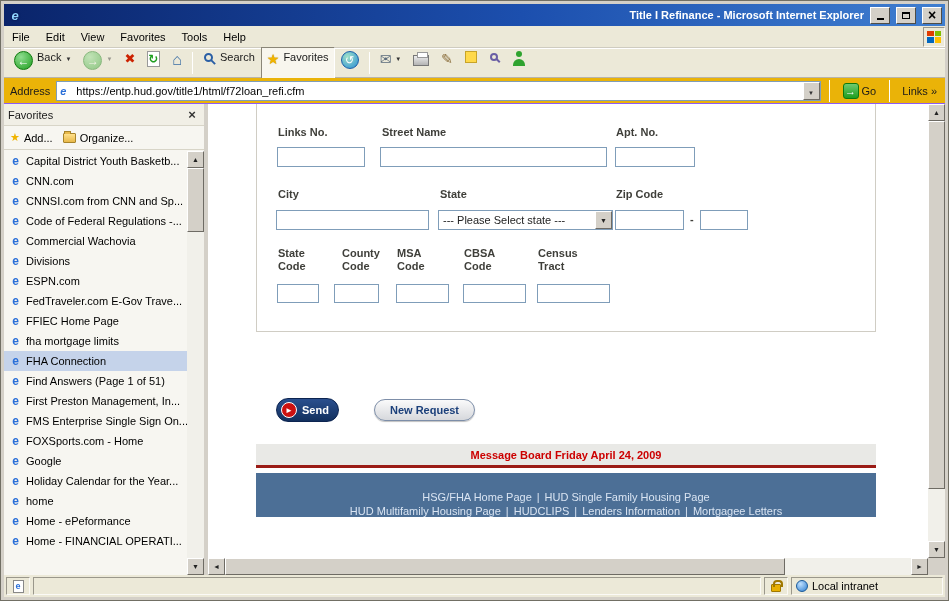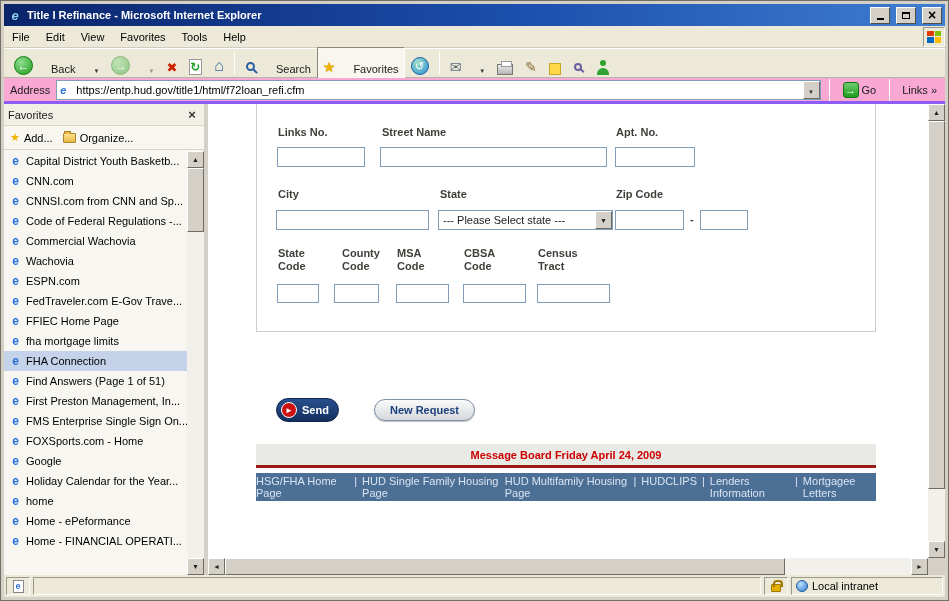--- a/index.html
+++ b/index.html
@@ -7,42 +7,42 @@
 
   .window { position: relative; width: 949px; height: 601px; background: #d4d0c8; border: 1px solid #716f64; overflow: hidden; }
 
   
   .titlebar { position: absolute; top: 3px; left: 3px; right: 3px; height: 22px;
     background: linear-gradient(90deg, #0a246a 0%, #1c4fae 55%, #3f7ed0 100%);
     display: flex; align-items: center; padding: 0 3px; gap: 4px; }
   .title-ie-icon { width: 16px; height: 16px; color: #8fd4ff; font-weight: bold; font-size: 13px; font-style: italic;
     display: flex; align-items: center; justify-content: center; }
   .title-ie-icon::before { content: "e"; text-shadow: 0 0 2px #003; }
-  .title-text { color: #fff; font-weight: bold; flex: 1; white-space: nowrap; overflow: hidden; }
+  .title-text { color: #fff; font-weight: bold; flex: 1; white-space: nowrap; overflow: hidden; text-align: right; }
   .tbtn { width: 20px; height: 17px; background: #d4d0c8; border: 1px solid; border-color: #fff #4e4c46 #4e4c46 #fff;
     display: flex; align-items: center; justify-content: center; margin-left: 2px; }
   .min-glyph { width: 7px; height: 2px; background: #000; margin-top: 8px; }
   .max-glyph { width: 8px; height: 7px; border: 1px solid #000; border-top-width: 2px; }
   .close-glyph::before { content: "×"; font-size: 14px; font-weight: bold; line-height: 12px; }
 
   
   .menubar { position: absolute; top: 25px; left: 3px; right: 3px; height: 22px; background: #ece9d8;
     border-bottom: 1px solid #cfccc0; display: flex; align-items: center; }
   .menu-items { display: flex; align-items: center; height: 100%; }
   .menu-item { padding: 4px 8px; cursor: default; }
   .menubar-spacer { flex: 1; }
   .winlogo-box { width: 22px; height: 20px; border: 1px solid; border-color: #9a978b #fbfaf6 #fbfaf6 #9a978b;
     display: grid; grid-template-columns: 1fr 1fr; grid-template-rows: 1fr 1fr; gap: 1px; padding: 3px; background: #ece9d8; }
   .wq { width: 100%; height: 100%; }
   .wq1 { background: #e03c00; } .wq2 { background: #7fbf00; } .wq3 { background: #0067c0; } .wq4 { background: #ffbf00; }
 
   
   .toolbar { position: absolute; top: 47px; left: 3px; right: 3px; height: 30px; background: #ece9d8;
     border-top: 1px solid #fff; border-bottom: 1px solid #b8b4aa; display: flex; align-items: center; padding: 0 4px; }
-  .tb-btn { display: flex; align-items: flex-end; gap: 18px; padding: 3px 5px; border: 1px solid transparent; height: 32px; }
+  .tb-btn { display: flex; align-items: flex-start; gap: 4px; padding: 3px 5px; border: 1px solid transparent; height: 32px; }
   .tb-btn.pressed { background: #f8f6ee; border: 1px solid; border-color: #8a8678 #fff #fff #8a8678; }
   .tb-label { color: #1a1a1a; }
   .tb-sep { width: 1px; height: 22px; background: #b0ac9f; border-right: 1px solid #fff; margin: 0 4px; }
   .circ { width: 19px; height: 19px; border-radius: 50%; border: 1px solid #0e7a0e; color: #fff;
     background: radial-gradient(circle at 35% 30%, #8fdd8f, #1f9e1f); display: flex; align-items: center; justify-content: center;
     font-weight: bold; font-size: 12px; }
   .back-arrow::before { content: "←"; }
   .fwd-arrow::before { content: "→"; }
   .dd-arrow::before { content: "▼"; font-size: 6px; color: #333; }
   .disabled { opacity: .45; }
@@ -63,22 +63,22 @@
   .edit-icon::before { content: "✎"; font-size: 14px; color: #8a6d3b; }
   .discuss-icon { width: 12px; height: 12px; background: #ffd94a; border: 1px solid #c8a428; }
   .research-icon { width: 8px; height: 8px; border: 2px solid #6a5fa5; border-radius: 50%; position: relative; margin: 2px 3px 4px 1px; }
   .research-icon::after { content: ""; position: absolute; width: 2px; height: 5px; background: #6a5fa5;
     transform: rotate(-45deg); bottom: -4px; right: -3px; }
   .msgr-icon { width: 12px; height: 15px; position: relative; }
   .msgr-icon::before { content: ""; position: absolute; top: 0; left: 3px; width: 6px; height: 6px; border-radius: 50%; background: #2fa32f; }
   .msgr-icon::after { content: ""; position: absolute; bottom: 0; left: 0; width: 12px; height: 7px; border-radius: 6px 6px 0 0; background: #2fa32f; }
 
   
-  .addressbar { position: absolute; top: 77px; left: 3px; right: 3px; height: 26px; background: #f9a8d4;
-    border-bottom: 3px solid #8b5cf6; display: flex; align-items: center; padding: 0 4px; gap: 4px; }
+  .addressbar { position: absolute; top: 77px; left: 3px; right: 3px; height: 26px; background: #eab308;
+    border-bottom: 1px solid #8b5cf6; display: flex; align-items: center; padding: 0 4px; gap: 4px; }
   .addr-label { color: #1a1a1a; padding: 0 2px; }
   .addr-field { flex: 1; height: 20px; background: #fff; border: 1px solid #7f9db9; display: flex; align-items: center; padding-left: 3px; position: relative; }
   .addr-ie-icon { width: 14px; color: #2a6fd8; font-weight: bold; font-style: italic; }
   .addr-ie-icon::before { content: "e"; }
   .addr-input { flex: 1; border: 0; outline: 0; font: 11px "Liberation Sans", sans-serif; height: 16px; padding: 0 2px; }
   .addr-drop { width: 17px; height: 18px; background: #d4d0c8; border: 1px solid; border-color: #fff #6e6b64 #6e6b64 #fff;
     display: flex; align-items: center; justify-content: center; }
   .go-btn { display: flex; align-items: center; gap: 3px; padding: 2px 5px; }
   .go-icon { width: 16px; height: 16px; background: linear-gradient(#6fca6f, #1f9e1f); border: 1px solid #0e7a0e; border-radius: 3px;
     color: #fff; font-weight: bold; display: flex; align-items: center; justify-content: center; }
@@ -148,22 +148,22 @@
   .send-circle::before { content: "►"; }
   .send-label { color: #fff; font-weight: bold; }
   .newreq-btn { position: absolute; left: 166px; top: 295px; width: 101px; height: 22px; border-radius: 11px;
     background: linear-gradient(#fafafa, #d6d8dc); border: 1px solid #7d8ea8; box-shadow: 0 1px 1px rgba(0,0,0,.25);
     color: #1a3f7a; font-weight: bold; display: flex; align-items: center; justify-content: center; }
 
   .msgband { position: absolute; left: 48px; top: 340px; width: 620px; height: 24px; background: #e9e9e6;
     border-bottom: 3px solid #9b1c16; display: flex; align-items: center; justify-content: center; }
   .msgband-text { color: #cc0000; font-weight: bold; }
 
-  .pfooter { position: absolute; left: 48px; top: 369px; width: 620px; height: 28px; background: #4c6f96;
-    display: flex; align-items: center; justify-content: center; gap: 2px; }
+  .pfooter { position: absolute; left: 48px; top: 369px; width: 620px; height: 44px; background: #4c6f96;
+    display: flex; flex-direction: column; align-items: center; justify-content: flex-end; gap: 2px; }
   .footer-row { display: flex; gap: 5px; color: #d9e4f2; }
   .flink { color: #d9e4f2; }
   .fsep { color: #d9e4f2; }
 
   
   .statusbar { position: absolute; bottom: 3px; left: 3px; right: 3px; height: 22px; background: #ece9d8;
     display: flex; gap: 3px; padding: 2px; align-items: stretch; }
   .pane { border: 1px solid; border-color: #9a978b #fbfaf6 #fbfaf6 #9a978b; display: flex; align-items: center; padding: 0 4px; gap: 4px; }
   .pane-doc { width: 24px; justify-content: center; }
   .doc-icon { width: 11px; height: 13px; background: #fff; border: 1px solid #888; position: relative; }
@@ -328,21 +328,21 @@
             <span class="fav-label">Code of Federal Regulations -...</span>
           </div>
 
           <div class="fav-item">
             <span class="e-icon"></span>
             <span class="fav-label">Commercial Wachovia</span>
           </div>
 
           <div class="fav-item">
             <span class="e-icon"></span>
-            <span class="fav-label">Wachovia</span>
+            <span class="fav-label">Divisions</span>
           </div>
 
           <div class="fav-item">
             <span class="e-icon"></span>
             <span class="fav-label">ESPN.com</span>
           </div>
 
           <div class="fav-item">
             <span class="e-icon"></span>
             <span class="fav-label">FedTraveler.com E-Gov Trave...</span>

